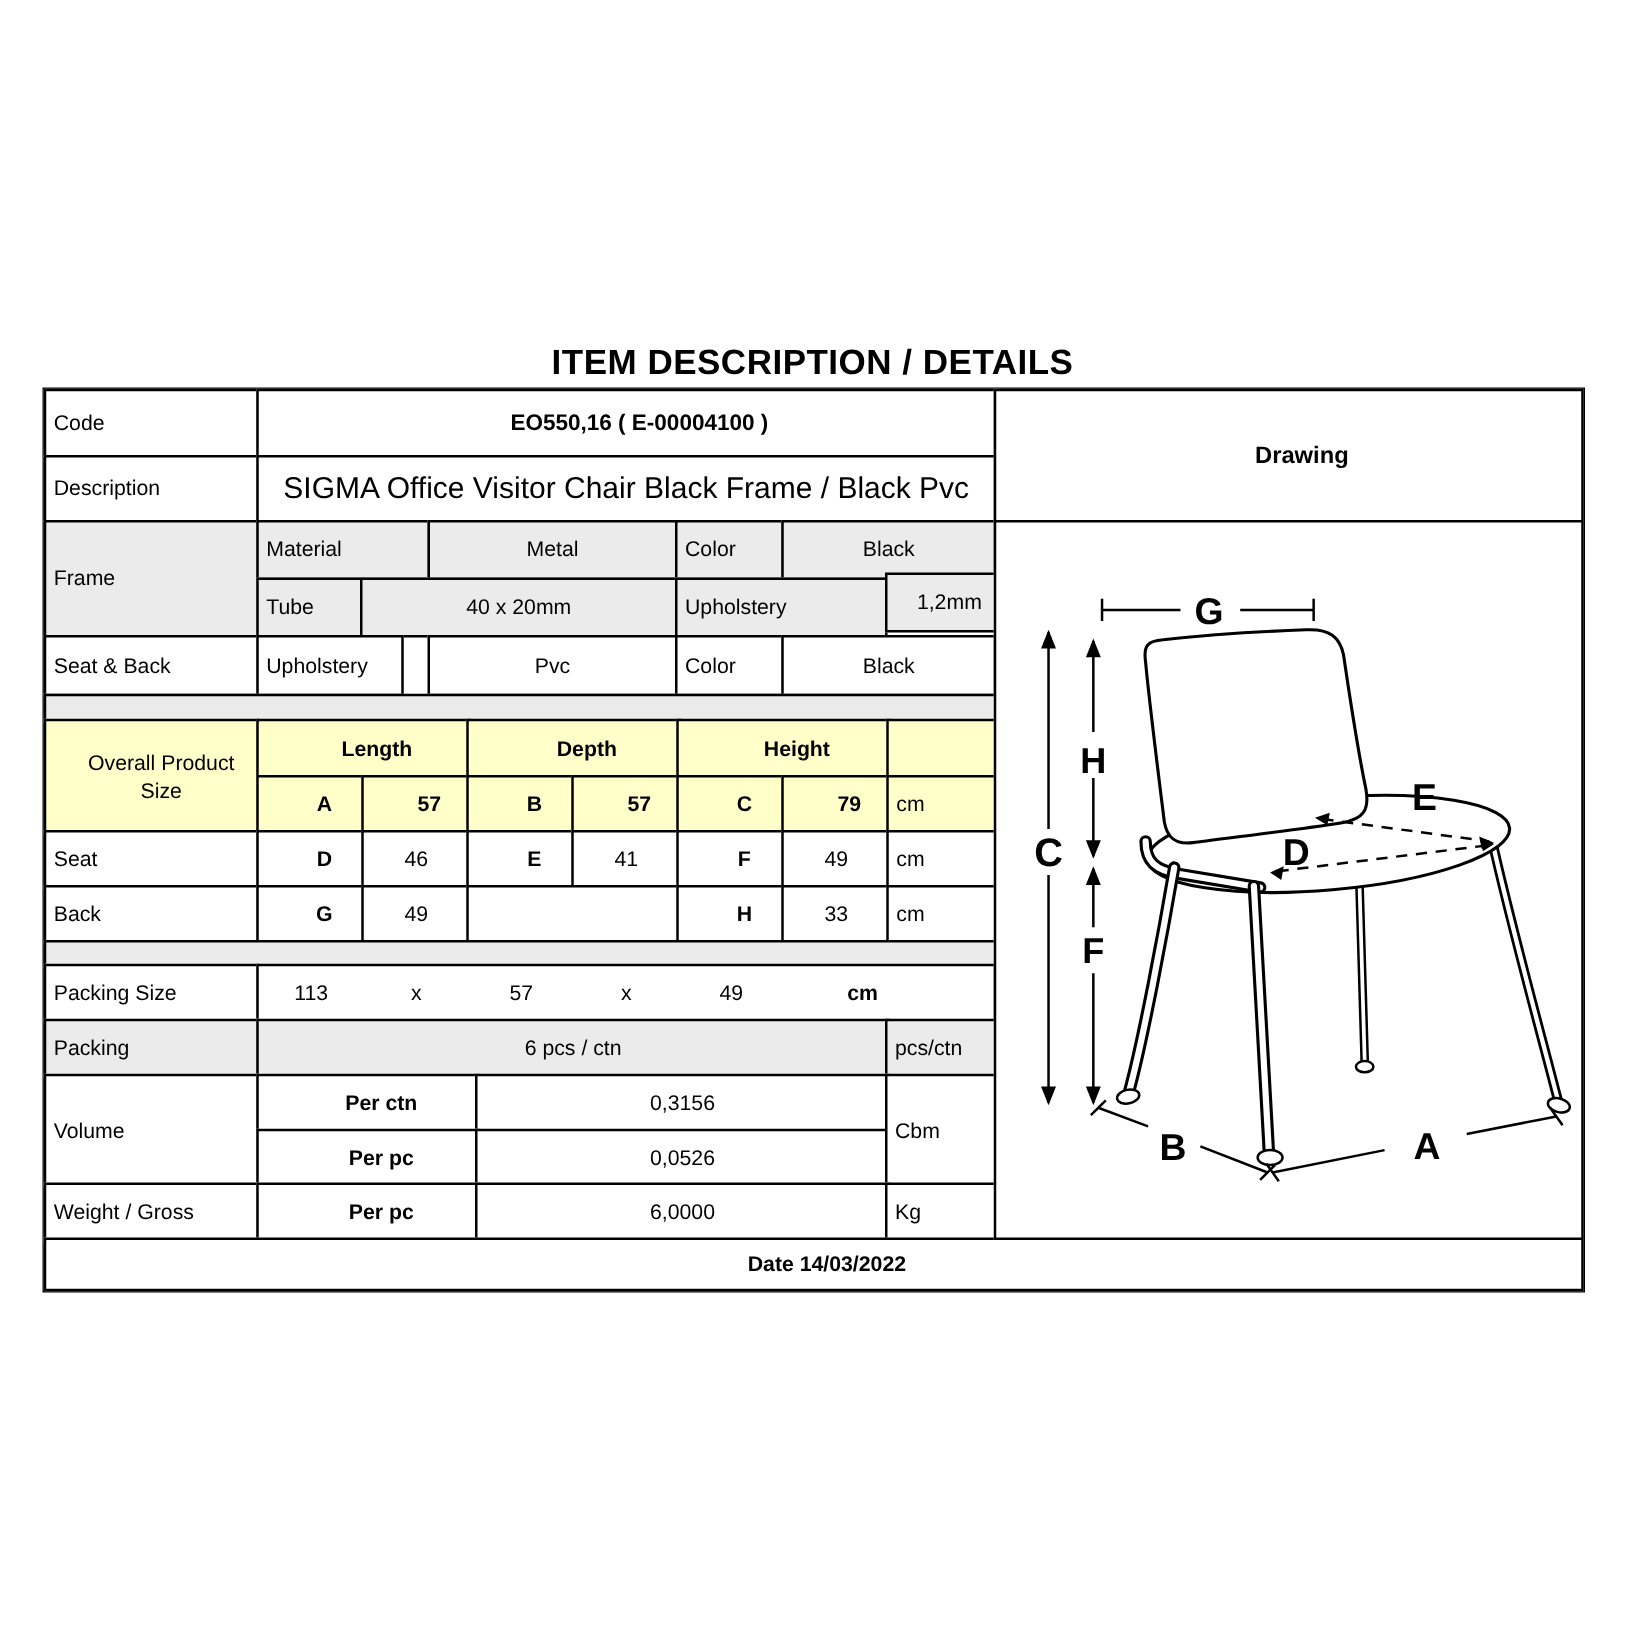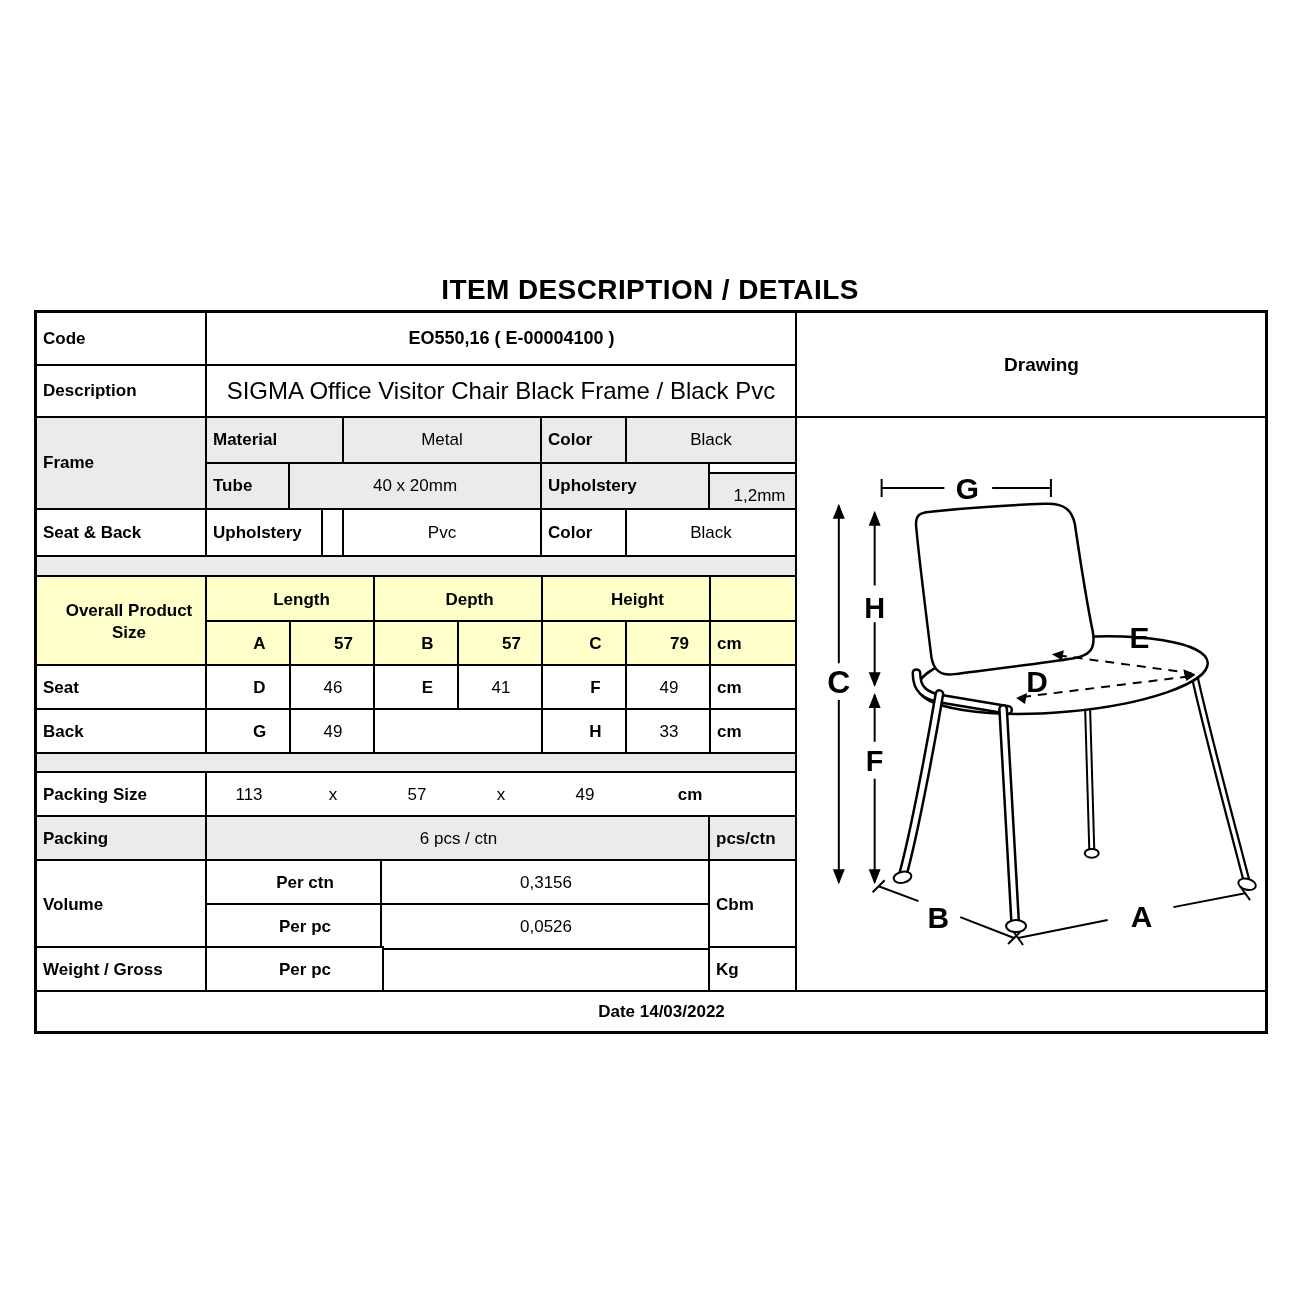--- a/index.html
+++ b/index.html
@@ -4,21 +4,21 @@
 <style>
   html,body{margin:0;padding:0;background:#fff;}
   .page{position:relative;width:1300px;height:1300px;background:#fff;
         font-family:"Liberation Sans",sans-serif;color:#000;}
   .title{position:absolute;left:35px;top:274px;width:1230px;text-align:center;
          font-weight:bold;font-size:28px;letter-spacing:.4px;}
   .tbl{position:absolute;left:34px;top:310px;width:1228px;height:718px;
        border:3px solid #000;background:#fff;}
   .cell{position:absolute;box-sizing:border-box;border:2px solid #000;
         display:flex;align-items:center;font-size:17px;background:#fff;}
-  .lbl{font-weight:bold;padding-left:6px;}
+  .lbl{font-weight:normal;padding-left:6px;}
   .ctr{justify-content:center;text-align:center;}
   .bold{font-weight:bold;padding-left:21px;}
   .gray{background:#ebebeb;}
   .yellow{background:#ffffc9;}
   .wrap2{white-space:normal;line-height:1.25;}
   .psitem{display:inline-block;width:84px;text-align:center;}
   .dim{font-weight:bold;font-family:"Liberation Sans",sans-serif;}
   svg{display:block;}
 </style>
 </head>
@@ -37,21 +37,21 @@
     <div class="cell ctr" style="left:168px;top:51px;width:592px;height:54px;font-size:24px;">SIGMA Office Visitor Chair Black Frame / Black Pvc</div>
 
     <div class="cell lbl gray" style="left:-2px;top:103px;width:172px;height:94px;">Frame</div>
     <div class="cell lbl gray" style="left:168px;top:103px;width:139px;height:48px;">Material</div>
     <div class="cell ctr gray" style="left:305px;top:103px;width:200px;height:48px;">Metal</div>
     <div class="cell lbl gray" style="left:503px;top:103px;width:87px;height:48px;">Color</div>
     <div class="cell ctr gray" style="left:588px;top:103px;width:172px;height:48px;">Black</div>
     <div class="cell lbl gray" style="left:168px;top:149px;width:85px;height:48px;">Tube</div>
     <div class="cell ctr gray" style="left:251px;top:149px;width:254px;height:48px;">40 x 20mm</div>
     <div class="cell lbl gray" style="left:503px;top:149px;width:170px;height:48px;">Upholstery</div>
-    <div class="cell ctr gray" style="left:671px;top:159px;width:103px;height:48px;">1,2mm</div>
+    <div class="cell ctr gray" style="left:671px;top:145px;width:103px;height:48px;">1,2mm</div>
 
     <div class="cell lbl" style="left:-2px;top:195px;width:172px;height:49px;">Seat &amp; Back</div>
     <div class="cell lbl" style="left:168px;top:195px;width:118px;height:49px;">Upholstery</div>
     <div class="cell ctr" style="left:305px;top:195px;width:200px;height:49px;">Pvc</div>
     <div class="cell lbl" style="left:503px;top:195px;width:87px;height:49px;">Color</div>
     <div class="cell ctr" style="left:588px;top:195px;width:172px;height:49px;">Black</div>
 
     <div class="cell gray" style="left:-2px;top:242px;width:764px;height:24px;"></div>
 
     <div class="cell lbl yellow ctr wrap2" style="left:-2px;top:262px;width:172px;height:93px;padding-left:16px;">Overall Product Size</div>
@@ -103,20 +103,21 @@
 
     <div class="cell lbl" style="left:-2px;top:546px;width:172px;height:91px;">Volume</div>
     <div class="cell ctr bold" style="left:168px;top:546px;width:179px;height:48px;">Per ctn</div>
     <div class="cell ctr" style="left:343px;top:546px;width:332px;height:48px;">0,3156</div>
     <div class="cell ctr bold" style="left:168px;top:590px;width:179px;height:47px;">Per pc</div>
     <div class="cell ctr" style="left:343px;top:590px;width:332px;height:47px;">0,0526</div>
     <div class="cell lbl" style="left:671px;top:546px;width:91px;height:91px;">Cbm</div>
 
     <div class="cell lbl" style="left:-2px;top:633px;width:172px;height:48px;">Weight / Gross</div>
     <div class="cell ctr bold" style="left:168px;top:633px;width:179px;height:48px;">Per pc</div>
+    <div class="cell ctr" style="left:343px;top:633px;width:332px;height:48px;">6,0000</div>
     <div class="cell lbl" style="left:671px;top:633px;width:91px;height:48px;">Kg</div>
 
     <div class="cell ctr bold" style="left:-2px;top:677px;width:1232px;height:43px;">Date 14/03/2022</div>
 
     <div class="cell ctr bold" style="left:758px;top:-2px;width:472px;height:107px;font-size:19px;">Drawing</div>
     <div class="cell" style="left:758px;top:103px;width:472px;height:576px;padding:0;">
       <svg width="468" height="572" viewBox="0 0 470 574">
 
         <g>
           <path d="M 291,262 L 296,432" stroke="#000" stroke-width="7" fill="none" stroke-linecap="round"></path>

